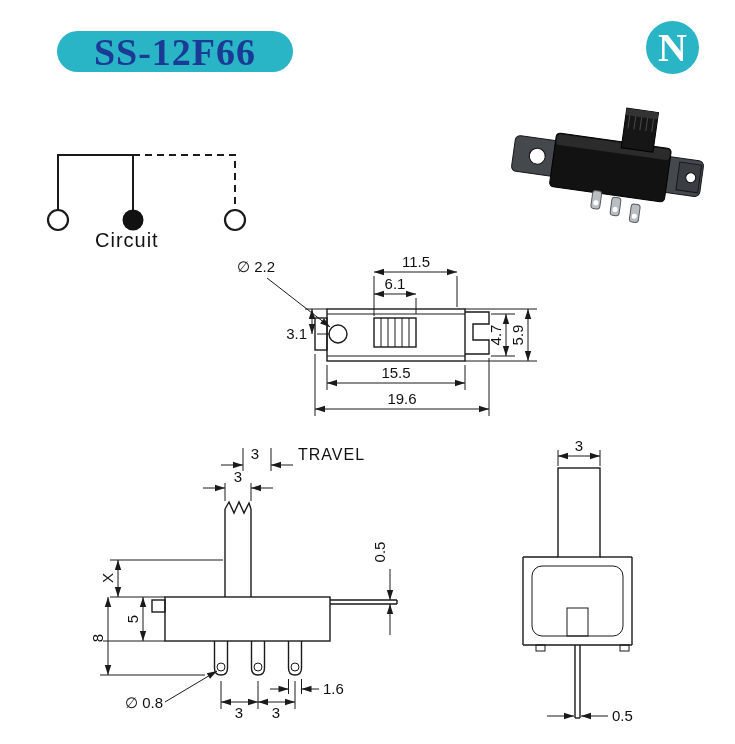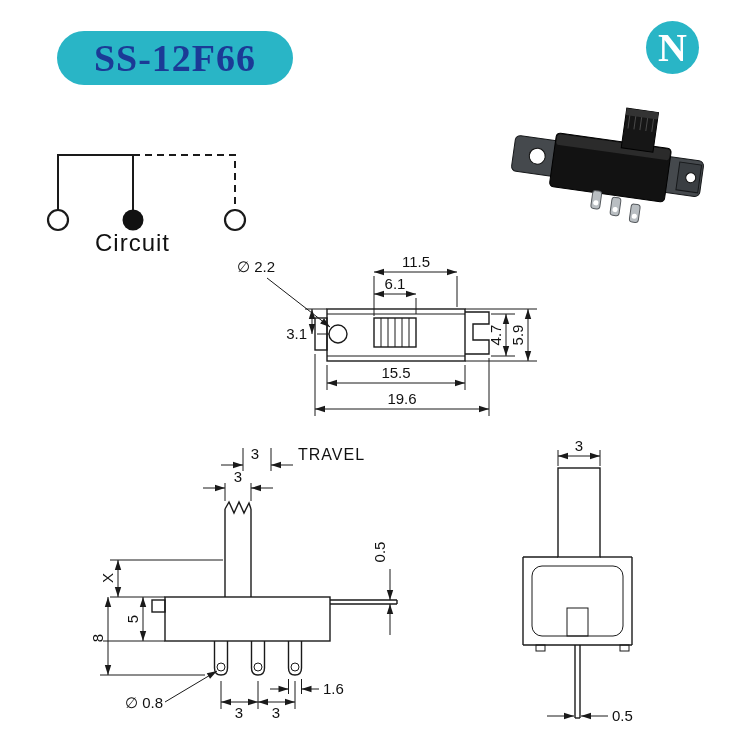--- a/index.html
+++ b/index.html
@@ -4,41 +4,41 @@
 <style>
   html,body { margin:0; padding:0; background:#f2f2f2; }
   .page {
     position:relative; width:735px; height:744px; background:#ffffff;
     overflow:hidden; font-family:"Liberation Sans", sans-serif; margin:0 auto;
   }
   svg { position:absolute; overflow:visible; }
 
   
   .badge {
-    position:absolute; left:57px; top:31px; width:236px; height:54px;
+    position:absolute; left:57px; top:31px; width:236px; height:41px;
     background:#29b5c6; border-radius:27px;
     display:flex; align-items:center; justify-content:center;
   }
   .badge span {
     font-family:"Liberation Serif", serif; font-weight:bold;
     font-size:38px; color:#1b3a96; letter-spacing:1px;
   }
   .logo {
     position:absolute; left:646px; top:21px; width:53px; height:53px;
     border-radius:50%; background:#29b5c6;
     display:flex; align-items:center; justify-content:center;
   }
   .logo span {
     font-family:"Liberation Serif", serif; font-weight:bold;
     font-size:40px; color:#ffffff; line-height:1;
   }
 
   .circuit-label {
     position:absolute; left:95px; top:229px;
-    font-size:24px; color:#111; letter-spacing:1px;
+    font-size:20px; color:#111; letter-spacing:1px;
   }
   .watermark {
     position:absolute; left:266px; top:366px;
     font-size:17px; letter-spacing:2px; color:#aaaaaa; opacity:0.55;
     pointer-events:none; z-index:5;
   }
 
   
   .ol  { fill:none; stroke:#1a1a1a; stroke-width:1.4; }
   .ol2 { fill:none; stroke:#1a1a1a; stroke-width:1; }

